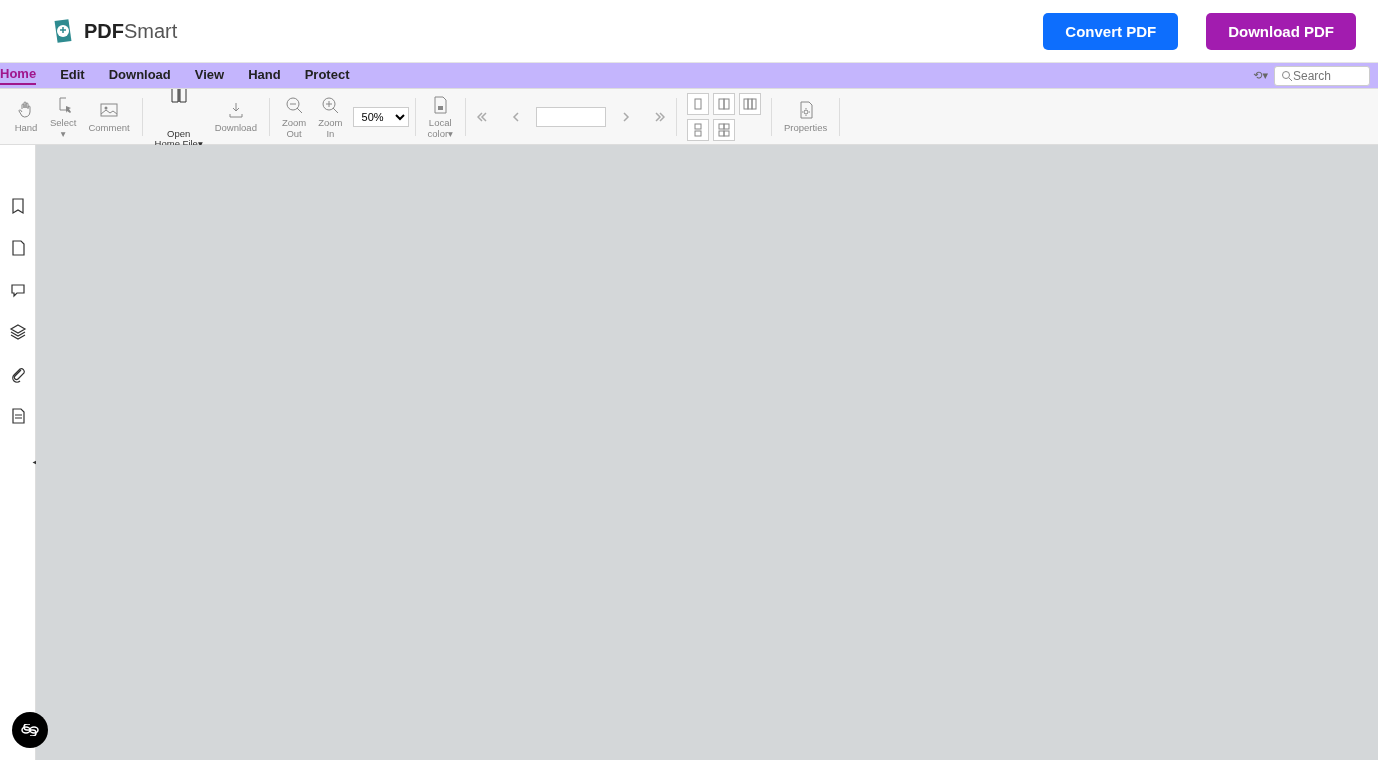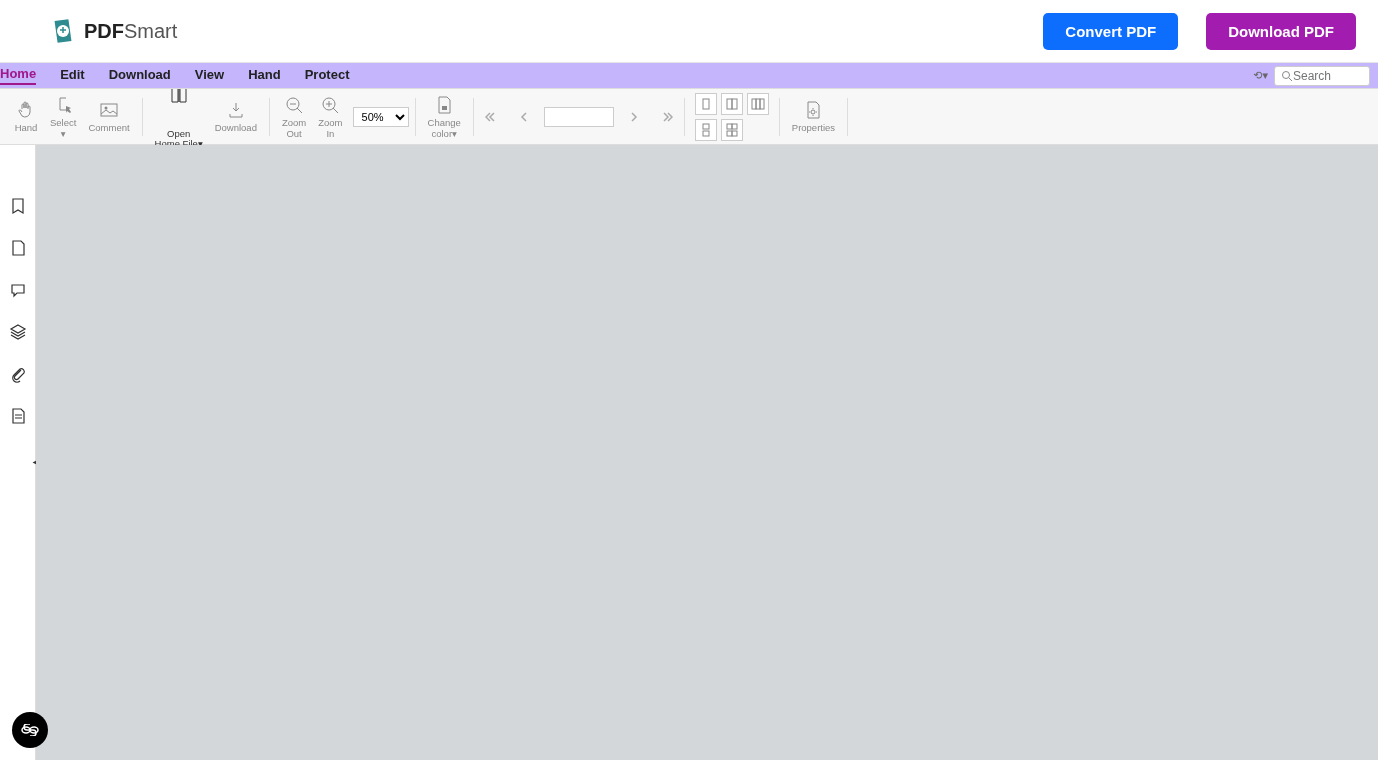--- a/index.html
+++ b/index.html
@@ -171,21 +171,21 @@
   </div>
   <div class="tool-sep"></div>
   <div class="tool-group">
     <div class="tool">
       <div class="tool-icon">
           <svg viewBox="0 0 22 22">
             <path d="M6 3 h8 l3 3 v13 h-11 z" fill="none" stroke="#888" stroke-width="1"></path>
             <rect x="9" y="12" width="5" height="4" fill="#888"></rect>
           </svg>
         </div>
-      <div class="tool-label" style="white-space:pre"><span>Change
+      <div class="tool-label" style="white-space:pre"><span>Local
 color</span>▾</div>
     </div>
   </div>
   <div class="tool-sep"></div>
   <div class="tool-group page-nav">
     <div class="page-nav-btn">
         <svg width="14" height="14" viewBox="0 0 14 14">
           <path d="M9 3 l-4 4 4 4 M5 3 l-4 4 4 4" fill="none" stroke="#aaa" stroke-width="1.5"></path>
         </svg>
       </div>

